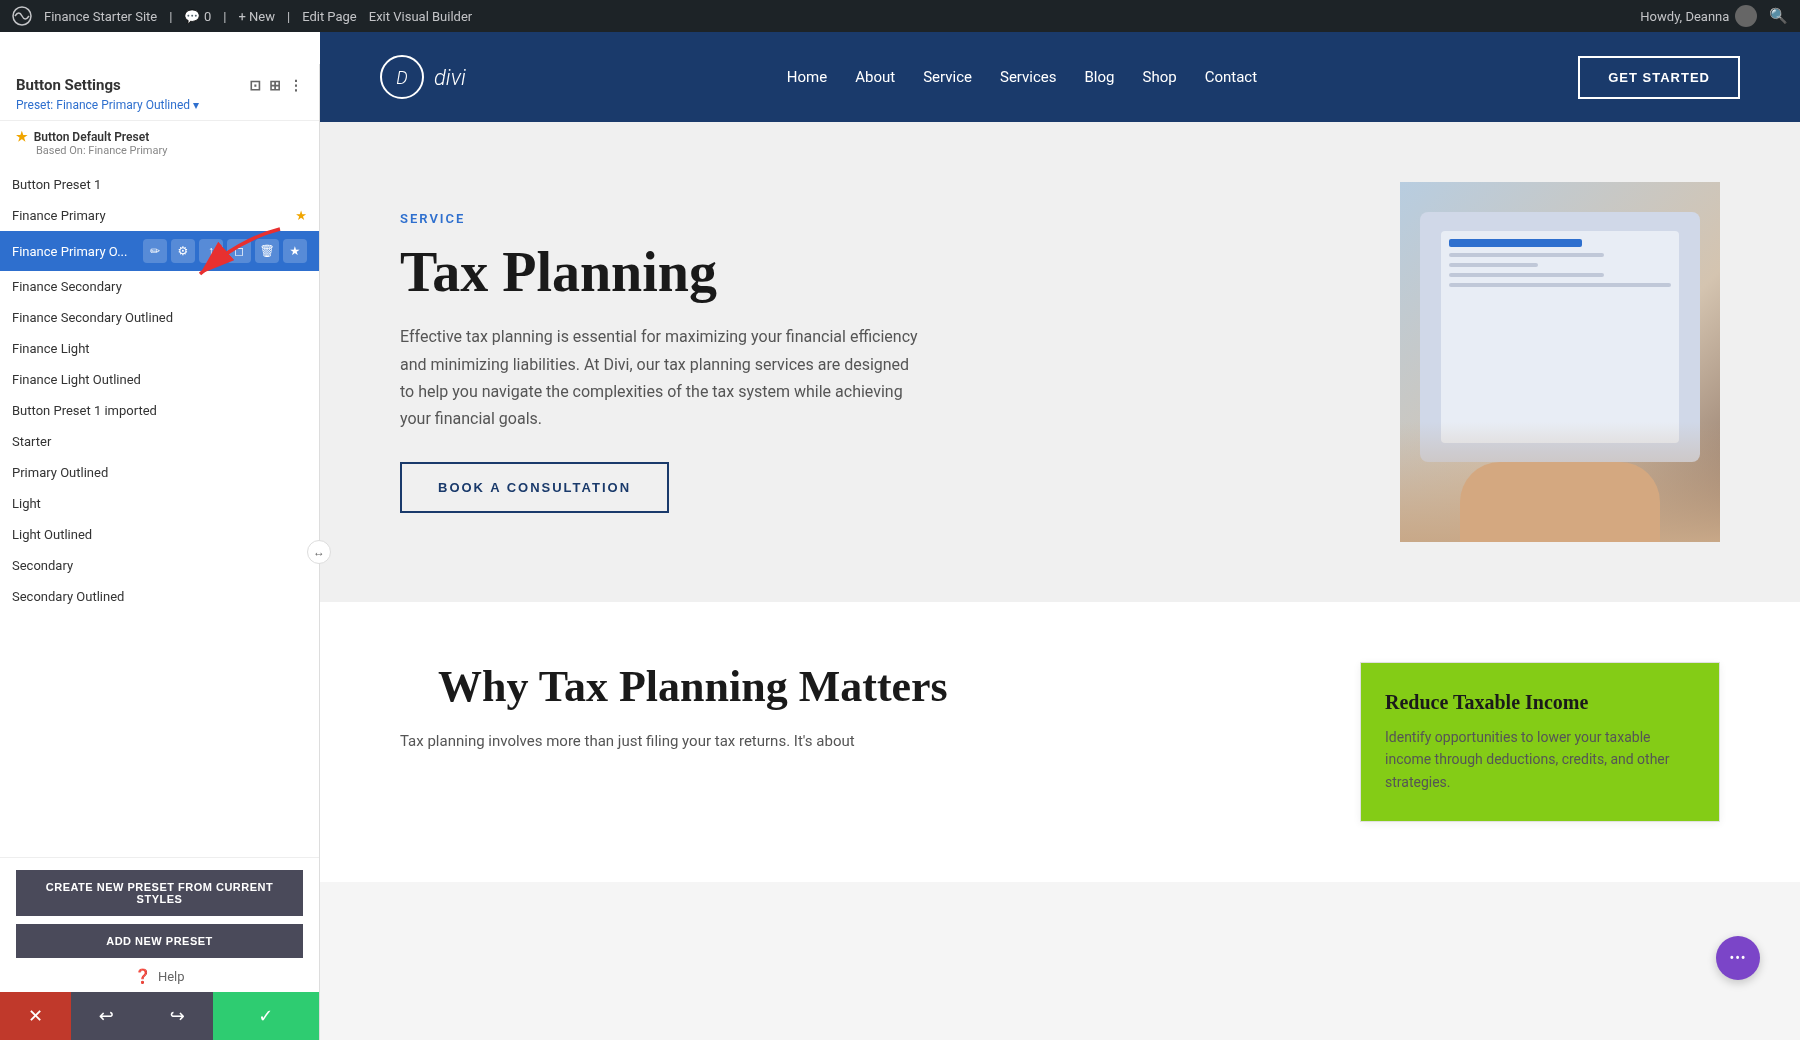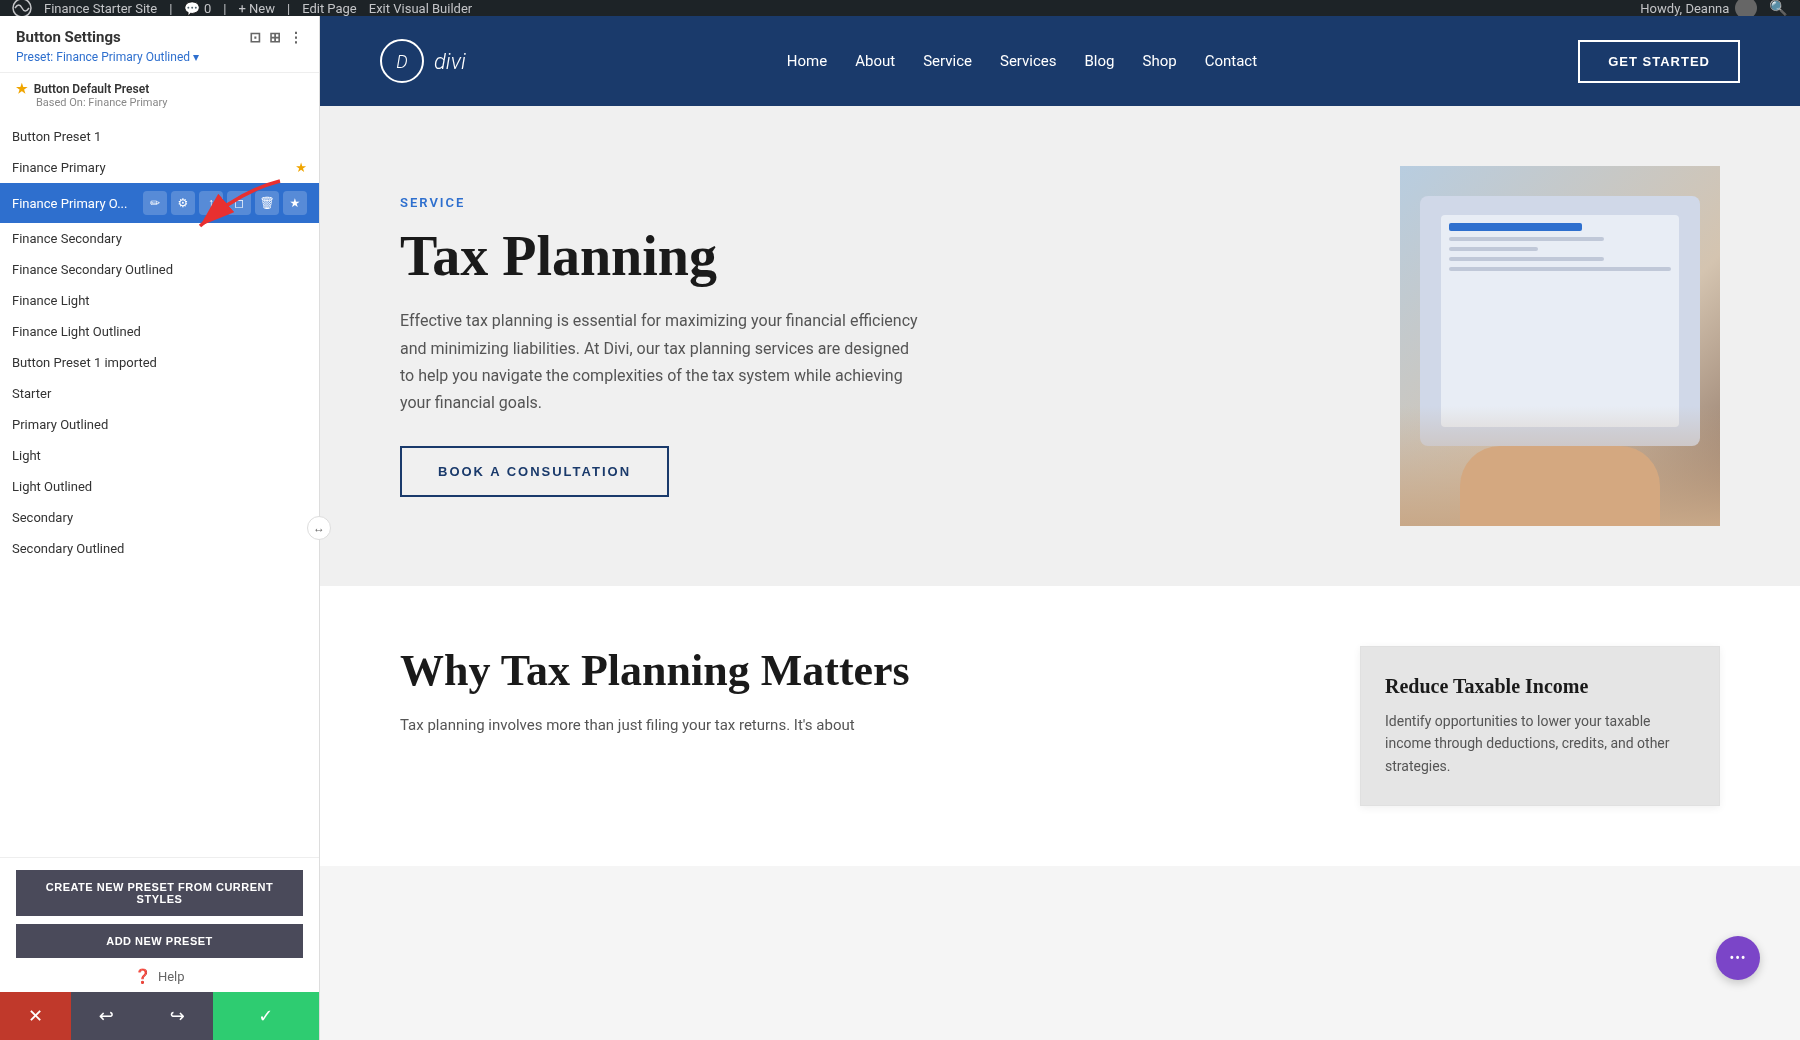--- a/index.html
+++ b/index.html
@@ -2,21 +2,21 @@
 <html><head>
   <meta charset="utf-8">
   <style>
     * { margin: 0; padding: 0; box-sizing: border-box; }
     body { font-family: -apple-system, BlinkMacSystemFont, 'Segoe UI', Roboto, sans-serif; width: 1800px; height: 1040px; overflow: hidden; display: flex; flex-direction: column; }
 
     
     .admin-bar {
       background: #1d2327;
       color: #fff;
-      height: 16px;
+      height: 32px;
       display: flex;
       align-items: center;
       padding: 0 12px;
       gap: 16px;
       font-size: 13px;
       flex-shrink: 0;
     }
     .admin-bar-left { display: flex; align-items: center; gap: 12px; flex: 1; }
     .admin-bar-right { display: flex; align-items: center; gap: 12px; }
     .admin-bar a, .admin-bar span { color: #c3c4c7; cursor: pointer; text-decoration: none; }
@@ -35,20 +35,21 @@
 
     
     .left-panel {
       width: 320px;
       background: #fff;
       display: flex;
       flex-direction: column;
       border-right: 1px solid #ddd;
       flex-shrink: 0;
       position: relative;
+      margin-top: 32px;
     }
 
     .panel-header {
       background: #fff;
       padding: 12px 16px 8px;
       border-bottom: 1px solid #eee;
     }
     .panel-title {
       font-size: 15px;
       font-weight: 700;
@@ -342,25 +343,25 @@
 
     
     .second-section {
       background: #fff;
       padding: 60px 80px;
       display: flex;
       gap: 60px;
       align-items: flex-start;
     }
     .section-text { flex: 1; }
-    .section-title { font-size: 44px; font-weight: 700; color: #1a1a1a; font-family: Georgia, serif; line-height: 1.15; margin-bottom: 16px; }
+    .section-title { font-size: 44px; font-weight: 700; color: #1a1a1a; font-family: Georgia, serif; line-height: 1.15; margin-bottom: 16px; margin-left: 38px; }
     .section-desc { font-size: 15px; color: #555; line-height: 1.7; }
 
     .info-card {
-      background: #e5e5e5;
+      background: #84cc16;
       border: 1px solid #e0e0e0;
       padding: 28px 24px;
       width: 360px;
       flex-shrink: 0;
       box-shadow: 0 2px 8px rgba(0,0,0,0.06);
     }
     .info-card-title { font-size: 20px; font-weight: 600; color: #1a1a1a; margin-bottom: 12px; font-family: Georgia, serif; }
     .info-card-desc { font-size: 14px; color: #555; line-height: 1.6; }
 
     

